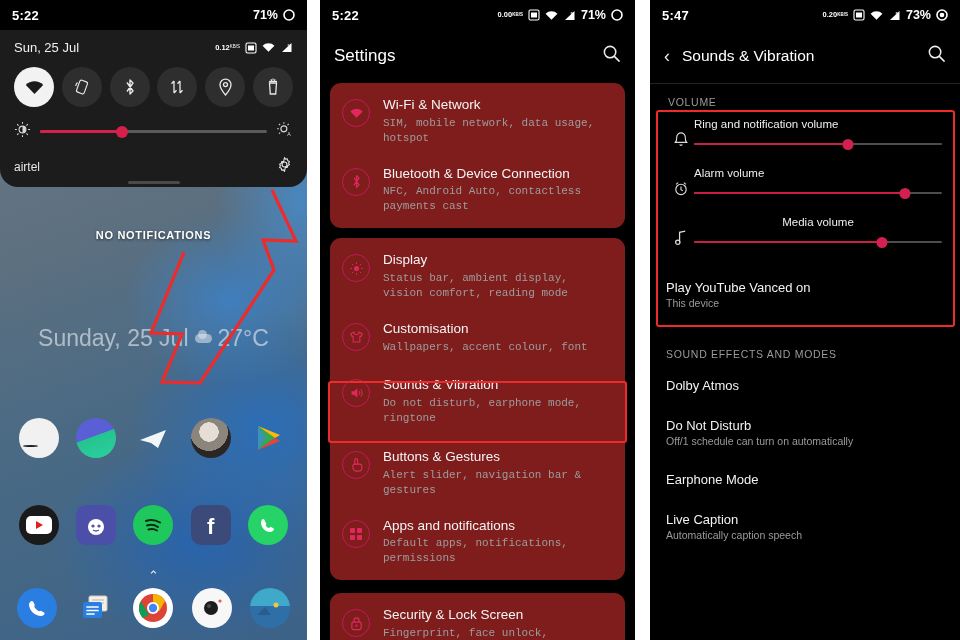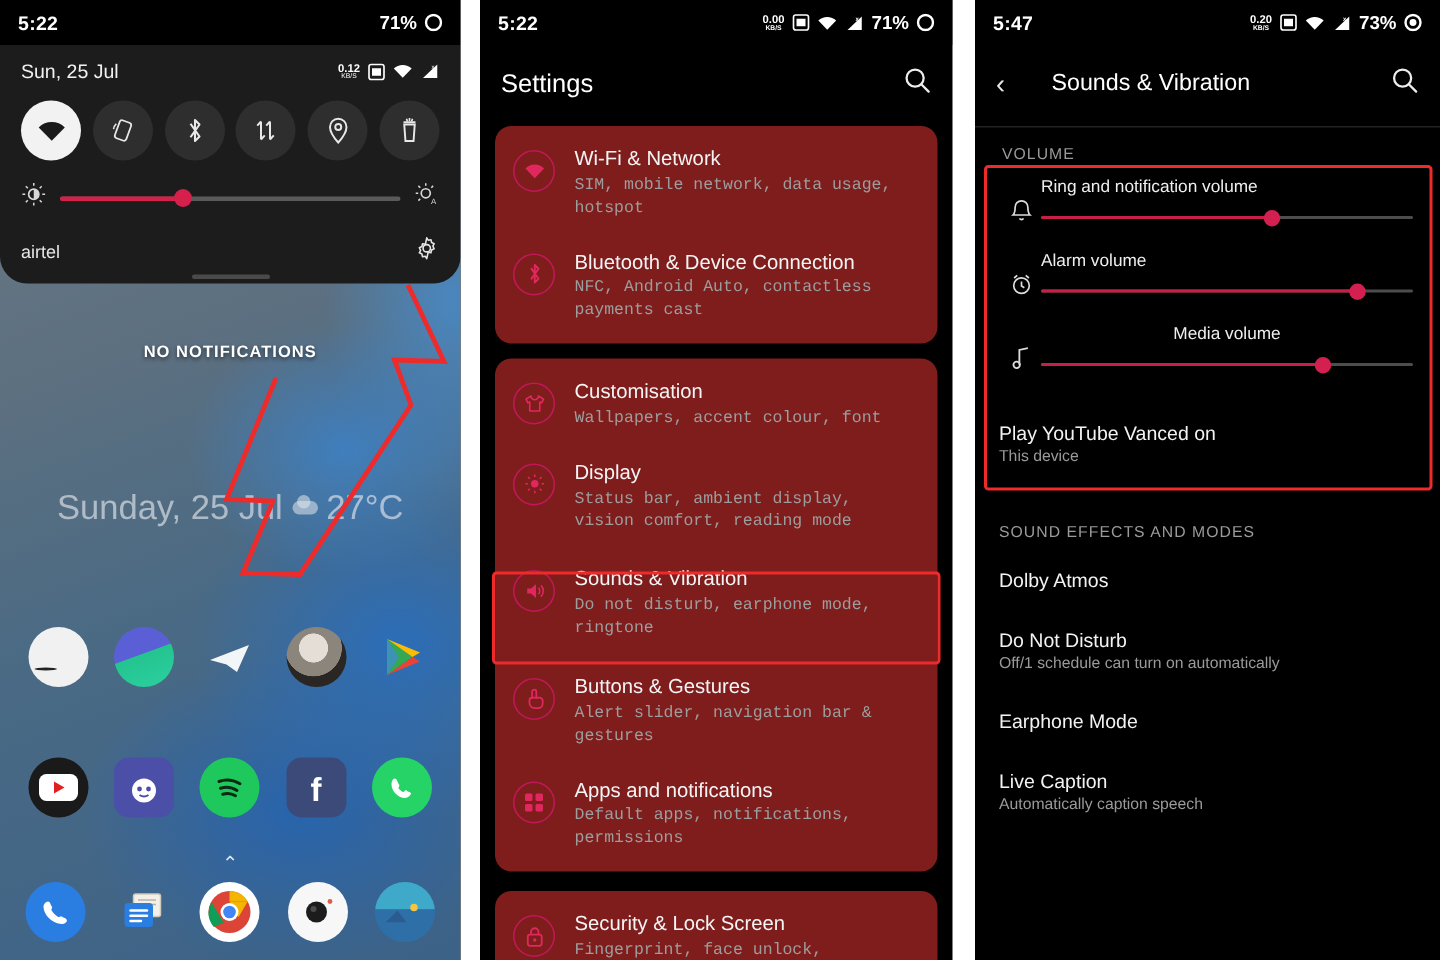--- a/index.html
+++ b/index.html
@@ -21,21 +21,21 @@
 
   
   .statusbar {
     height: 30px; display: flex; align-items: center;
     justify-content: space-between; padding: 0 12px;
     color: #fff; font-size: 12.5px; font-weight: bold; background: #000;
     position: relative; z-index: 5;
   }
   .sb-time { font-size: 13px; letter-spacing: .2px; }
   .sb-right { display: flex; align-items: center; gap: 5px; }
-  .sb-rate { display:flex; flex-direction:column; align-items:center; line-height:1; }
+  .sb-rate { display:flex; flex-direction:row; align-items:center; line-height:1; }
   .sb-rate b { font-size: 7.5px; font-weight:bold; }
   .sb-rate i { font-size: 4.5px; font-style: normal; }
   .sb-pct { font-size: 12.5px; font-weight: bold; }
   .sb-ico { display:inline-flex; align-items:center; }
 
   
   .wallpaper {
     position:absolute; inset:0;
     background:
       radial-gradient(ellipse 150px 120px at 230px 300px, rgba(60,130,200,.85), rgba(60,130,200,0) 70%),
@@ -88,21 +88,21 @@
   .dock { position:absolute; top:588px; left:0; width:100%; z-index:3; display:flex; justify-content:space-around; padding:0 8px; }
   .app { width:40px; height:40px; border-radius:10px; display:flex; align-items:center; justify-content:center; font-size:10px; overflow:hidden; position:relative; }
   .app.circ { border-radius:50%; }
   .home-arrow { position:absolute; top:568px; left:50%; transform:translateX(-50%); z-index:3; color:rgba(255,255,255,.85); font-size:13px; }
 
   
   .annot { position:absolute; inset:0; z-index:6; pointer-events:none; }
 
   
   .settings-header {
-    display:flex; align-items:center; padding:14px 14px 16px; color:#fff;gap:19px;
+    display:flex; align-items:center; padding:14px 14px 16px; color:#fff;
   }
   .set-title { font-size:17px; flex:1; }
   .set-title.sub { font-size:15.5px; }
   .back-chev { margin-right:12px; font-size:18px; color:#e8e8e8; line-height:1; }
   .magnifier { flex:0 0 auto; }
 
   .card { background:#7f1d1d; border-radius:11px; margin:0 10px 10px; padding:4px 0; }
   .srow { display:flex; align-items:flex-start; padding:10px 12px; }
   .srow .ico {
     width:28px; height:28px; border-radius:50%;
@@ -442,41 +442,41 @@
         <span class="txt">
           <span class="t1" style="display:block">Bluetooth &amp; Device Connection</span>
           <span class="t2" style="display:block">NFC, Android Auto, contactless payments cast</span>
         </span>
       </div>
     </div>
 
     <div class="card" style="position:relative;">
       <div class="srow">
         <span class="ico">
-          <svg width="15" height="14" viewBox="0 0 18 16">
-              <path d="M6 2 2 4.5l1.5 3L5 6.8V14h8V6.8l1.5.7L16 4.5 12 2a3 3 0 0 1-6 0z" fill="none" stroke="currentColor" stroke-width="1.3" stroke-linejoin="round"></path>
-            </svg>
-        </span>
-        <span class="txt">
-          <span class="t1" style="display:block">Customisation</span>
-          <span class="t2" style="display:block">Wallpapers, accent colour, font</span>
-        </span>
-      </div>
-      <div class="srow">
-        <span class="ico">
           <svg width="15" height="15" viewBox="0 0 18 18">
               <circle cx="9" cy="9" r="3" fill="currentColor"></circle>
               <g stroke="currentColor" stroke-width="1.2">
                 <path d="M9 1.5v2M9 14.5v2M1.5 9h2M14.5 9h2M3.6 3.6l1.4 1.4M13 13l1.4 1.4M14.4 3.6 13 5M5 13l-1.4 1.4"></path>
               </g>
             </svg>
         </span>
         <span class="txt">
           <span class="t1" style="display:block">Display</span>
           <span class="t2" style="display:block">Status bar, ambient display, vision comfort, reading mode</span>
+        </span>
+      </div>
+      <div class="srow">
+        <span class="ico">
+          <svg width="15" height="14" viewBox="0 0 18 16">
+              <path d="M6 2 2 4.5l1.5 3L5 6.8V14h8V6.8l1.5.7L16 4.5 12 2a3 3 0 0 1-6 0z" fill="none" stroke="currentColor" stroke-width="1.3" stroke-linejoin="round"></path>
+            </svg>
+        </span>
+        <span class="txt">
+          <span class="t1" style="display:block">Customisation</span>
+          <span class="t2" style="display:block">Wallpapers, accent colour, font</span>
         </span>
       </div>
       <div class="srow" style="padding-top:13px;padding-bottom:13px;">
         <span class="ico">
           <svg width="15" height="14" viewBox="0 0 18 16">
               <path d="M3 6h3l4-3.5v11L6 10H3z" fill="currentColor"></path>
               <path d="M12 5.5a3.6 3.6 0 0 1 0 5M14 3.5a6.5 6.5 0 0 1 0 9" fill="none" stroke="currentColor" stroke-width="1.2"></path>
             </svg>
         </span>
         <span class="txt">

